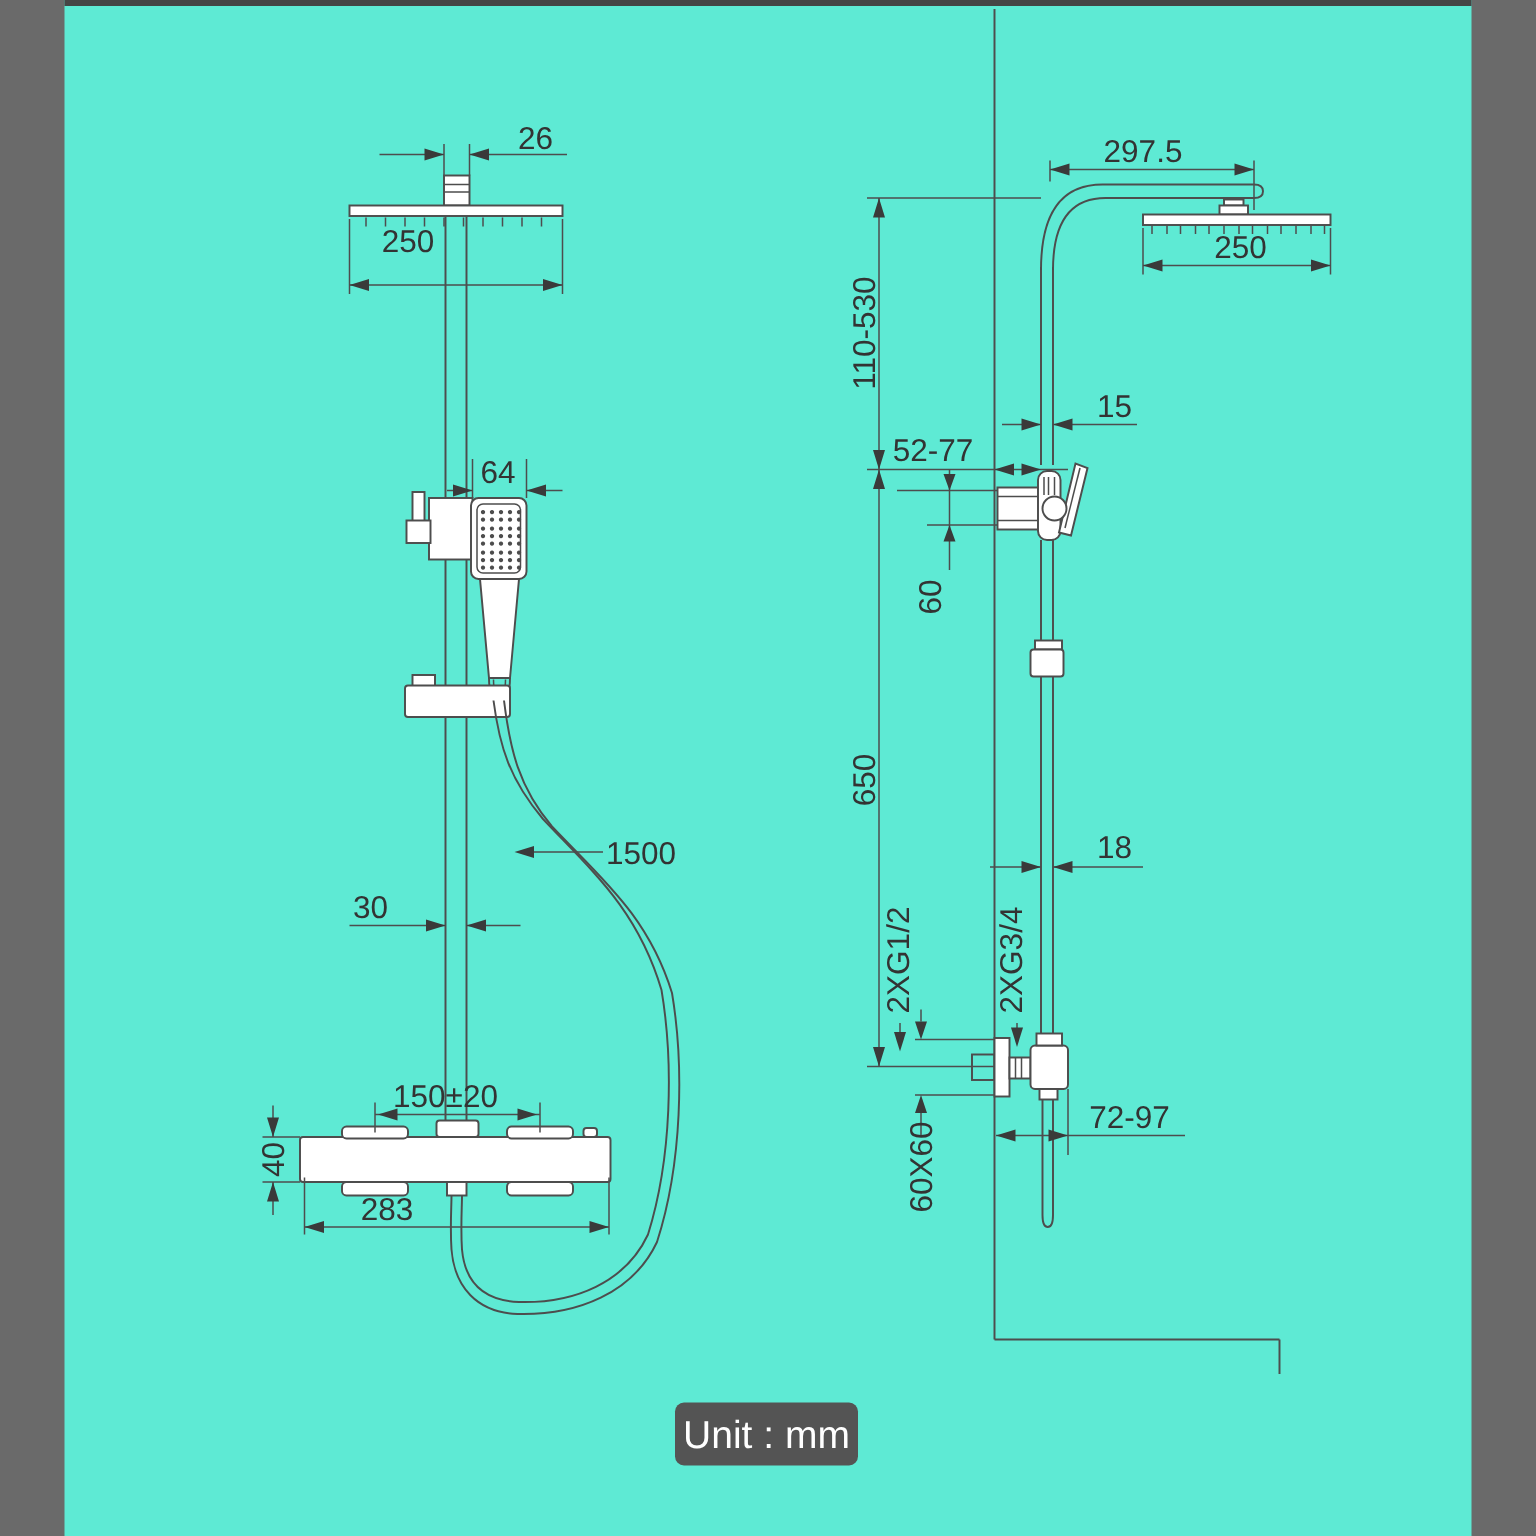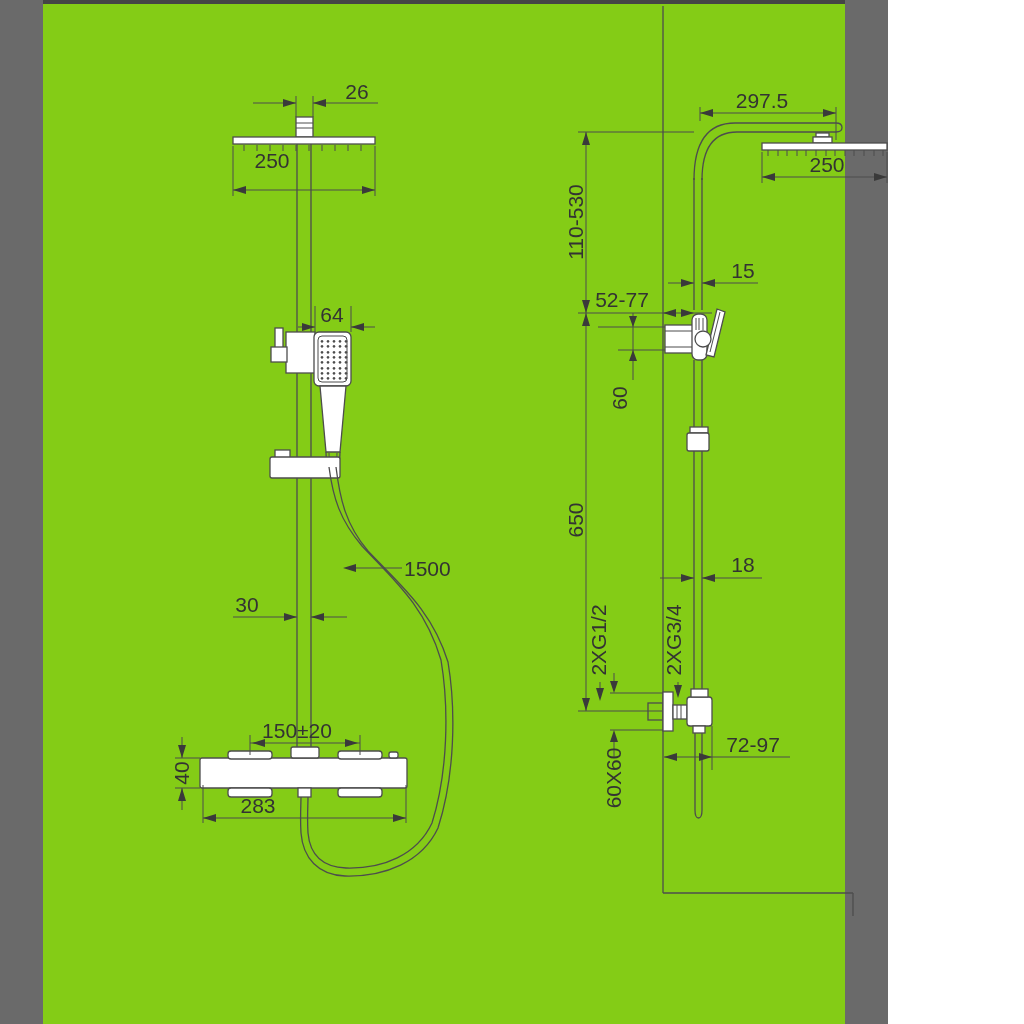--- a/index.html
+++ b/index.html
@@ -1,16 +1,16 @@
 <!DOCTYPE html>
 <html><head>
 <meta charset="utf-8">
 <style>
   html,body{margin:0;padding:0;background:#fff;}
-  #stage{position:relative;width:888px;height:1024px;background:#84cc16;overflow:hidden;
+  #stage{position:relative;width:1024px;height:1024px;background:#5eead4;overflow:hidden;
          font-family:"Liberation Sans", sans-serif;}
   .sidebar{position:absolute;top:0;width:43px;height:1024px;background:#6a6a6a;}
   #bar-left{left:0;}
   #bar-right{right:0;}
   #top-strip{position:absolute;left:43px;right:43px;top:0;height:4px;background:#454545;}
   #drawing{position:absolute;left:0;top:0;}
   #drawing path,#drawing line,#drawing rect,#drawing circle{
      stroke:#4d4d4d;stroke-width:1.3;fill:none;}
   #drawing .thin{stroke-width:1;}
   #drawing .wfill{fill:#ffffff;}
@@ -198,13 +198,16 @@
       <path class="thin" d="M610,693 H663 M610,730 H663 M614,673 V681 M614,742 V758"></path>
       <path class="arr" d="M614,693 l-4,-12 h8 z M614,730 l-4,12 h8 z"></path>
       <text transform="translate(621,778) rotate(-90)" text-anchor="middle">60X60</text>
 
       <path class="thin" d="M712,726 V770 M664,757 H790"></path>
       <path class="arr" d="M664,757 l13,-4 v8 z M712,757 l-13,-4 v8 z"></path>
       <text x="753" y="752" text-anchor="middle">72-97</text>
     </g>
   </svg>
 
+  <div id="unit-badge">
+    <span>Unit : mm</span>
+  </div>
 </div>
 
 </body></html>

